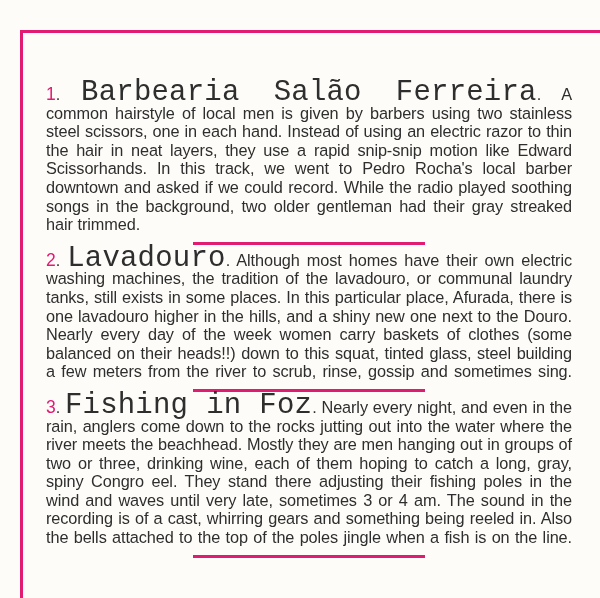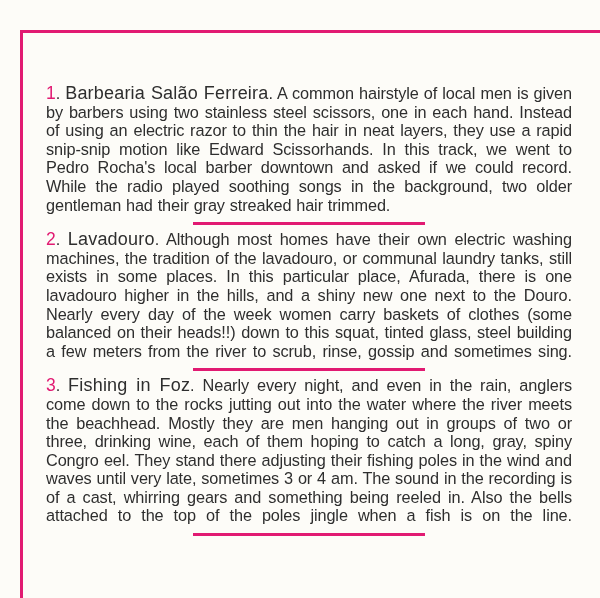--- a/index.html
+++ b/index.html
@@ -45,23 +45,24 @@
   .num {
     color: var(--accent);
     font-size: 17.5px;
     line-height: 18.6px;
   }
   .dot {
     color: var(--ink);
     font-size: 16.3px;
   }
   .title {
-    font-size: 18px;
+    font-size: 29px;
     line-height: 18.6px;
     letter-spacing: 0.2px;
+    font-family: Liberation Mono, monospace;
   }
   .divider {
     width: 232px;
     height: 3px;
     background: var(--accent);
     margin: 8px auto 5px auto;
   }
 </style>
 </head>
 <body>

